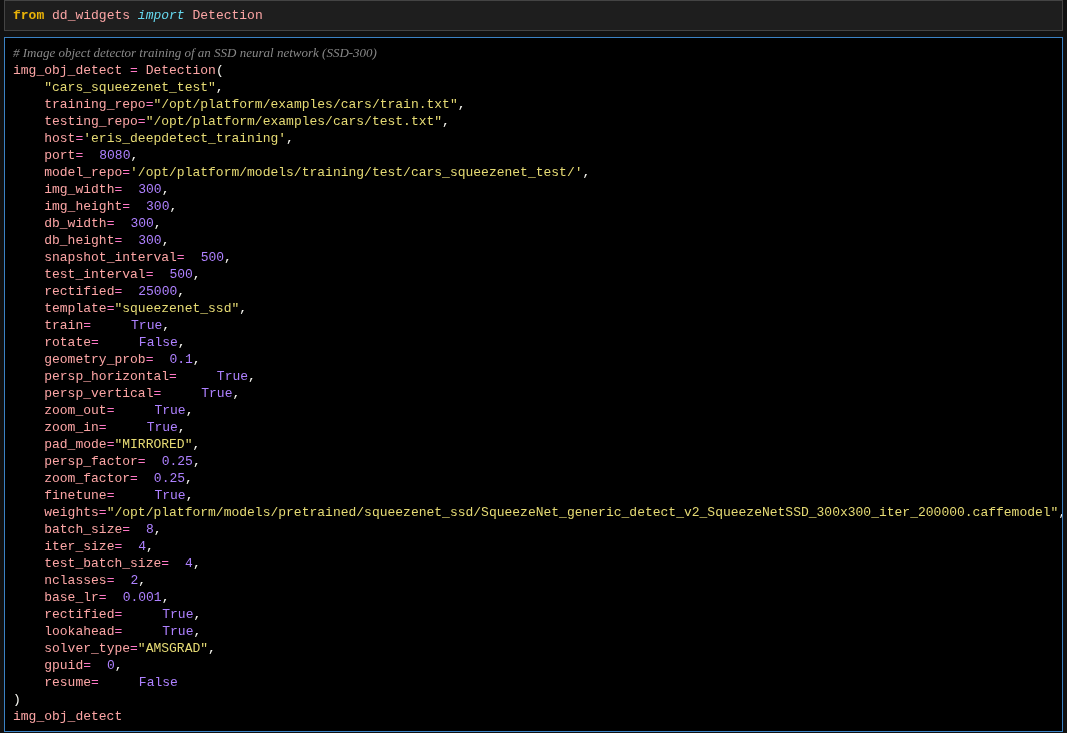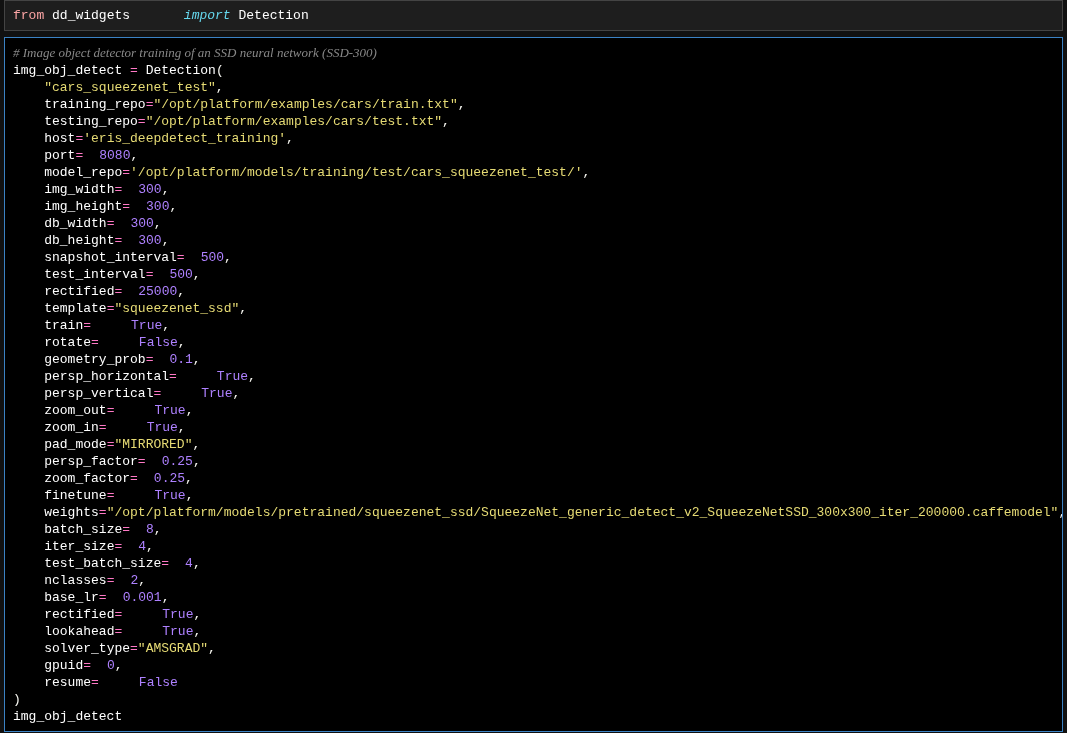--- a/index.html
+++ b/index.html
@@ -17,23 +17,23 @@
     padding: 6px 8px;
     margin: 0 4px;
     white-space: pre;
     overflow-x: auto;
   }
   .cell.active {
     border: 1px solid #3b82c4;
     background: #000;
     margin-top: 6px;
   }
-  .kw   { color: #fca5a5; font-weight: normal; }   
-  .kw2  { color: #66d9ef; font-style: italic; margin-left: 46px; }  
-  .id   { color: #ffffff; margin-top: 11px; }                      
+  .kw   { color: #eab308; font-weight: bold; }   
+  .kw2  { color: #66d9ef; font-style: italic; }  
+  .id   { color: #fca5a5; margin-top: 11px; }                      
   .op   { color: #ff79c6; }                      
   .str  { color: #e6db74; }                      
   .num  { color: #ae81ff; margin-left: 16px; }                      
   .bool { color: #ae81ff; margin-left: 40px; }                      
   .cmt  { color: #888; font-style: italic; font-family: Liberation Serif, serif; }     
   .plain{ color: #f8f8f2; }
 </style>
 </head>
 <body>
 

